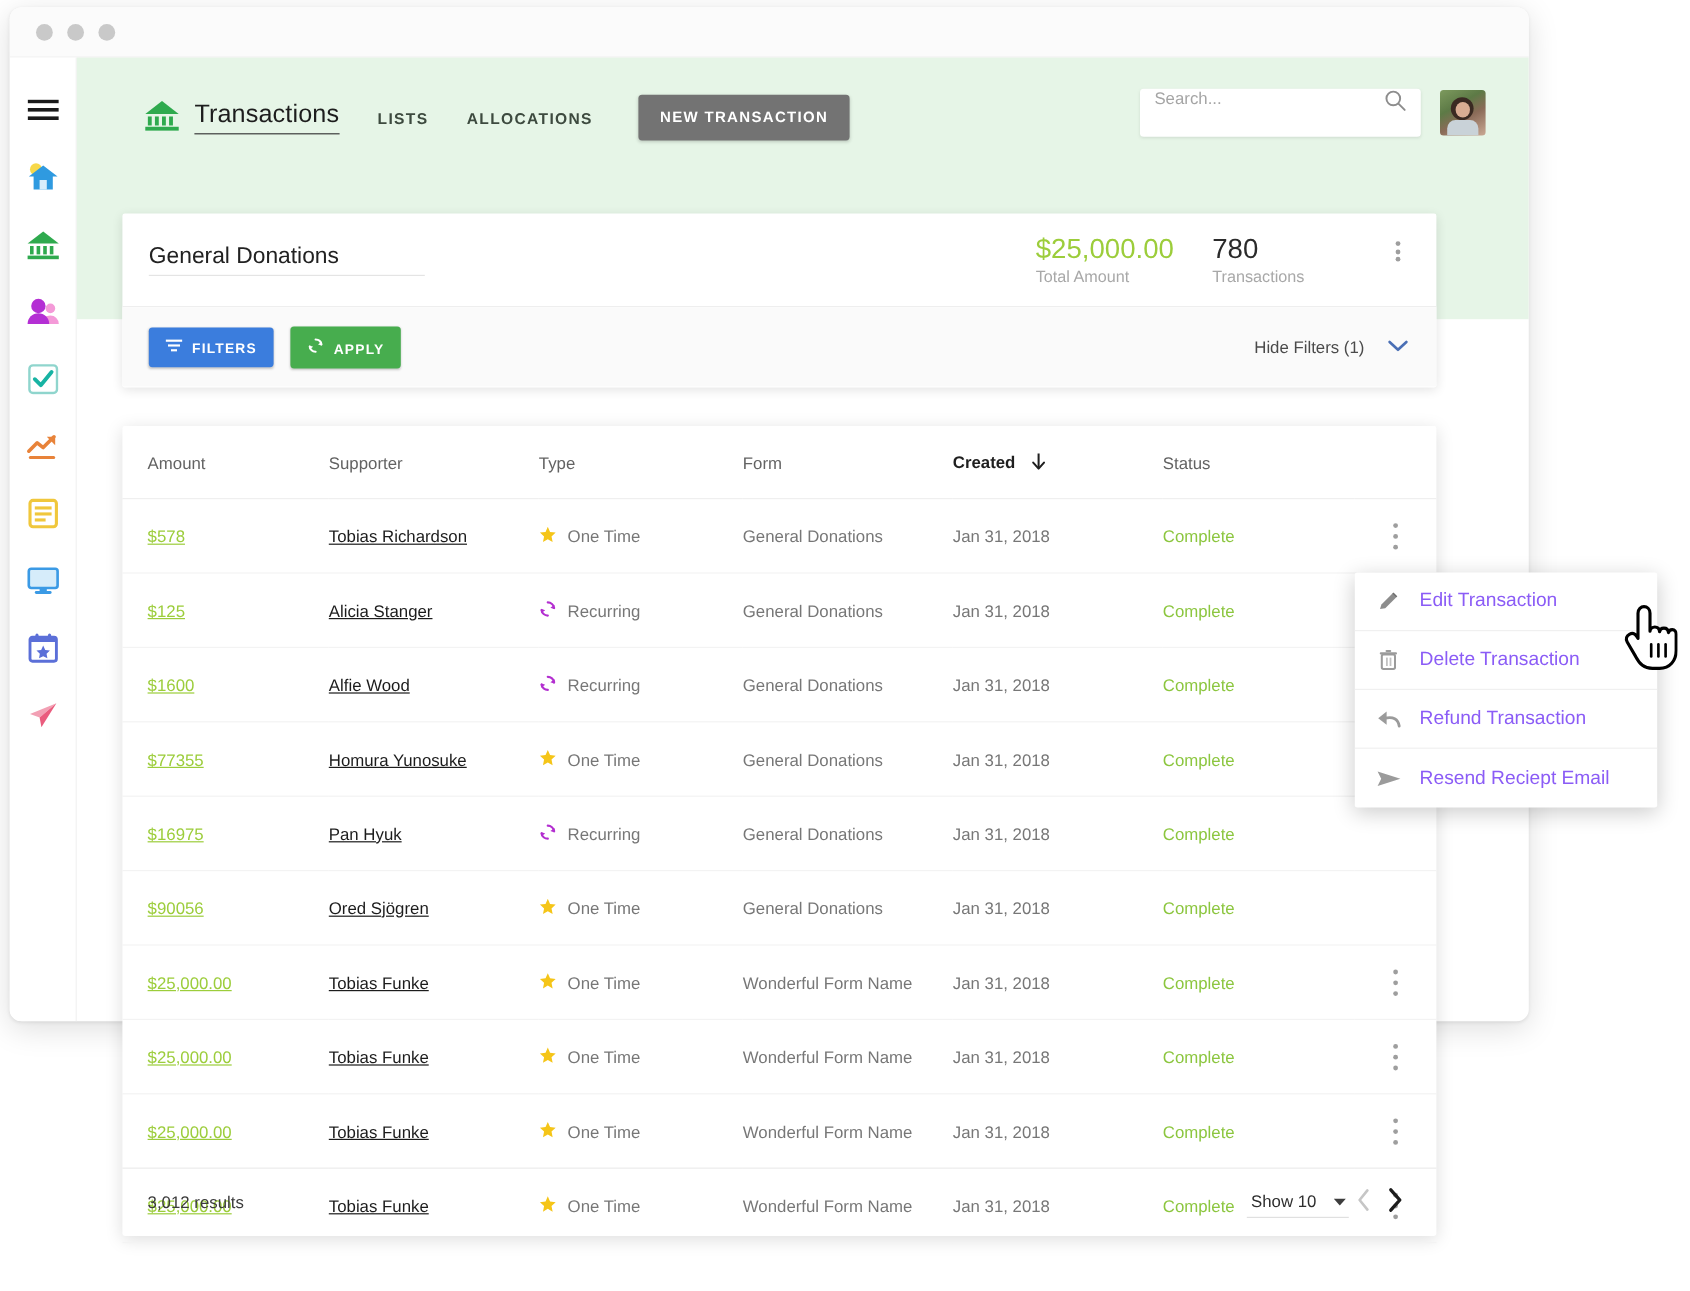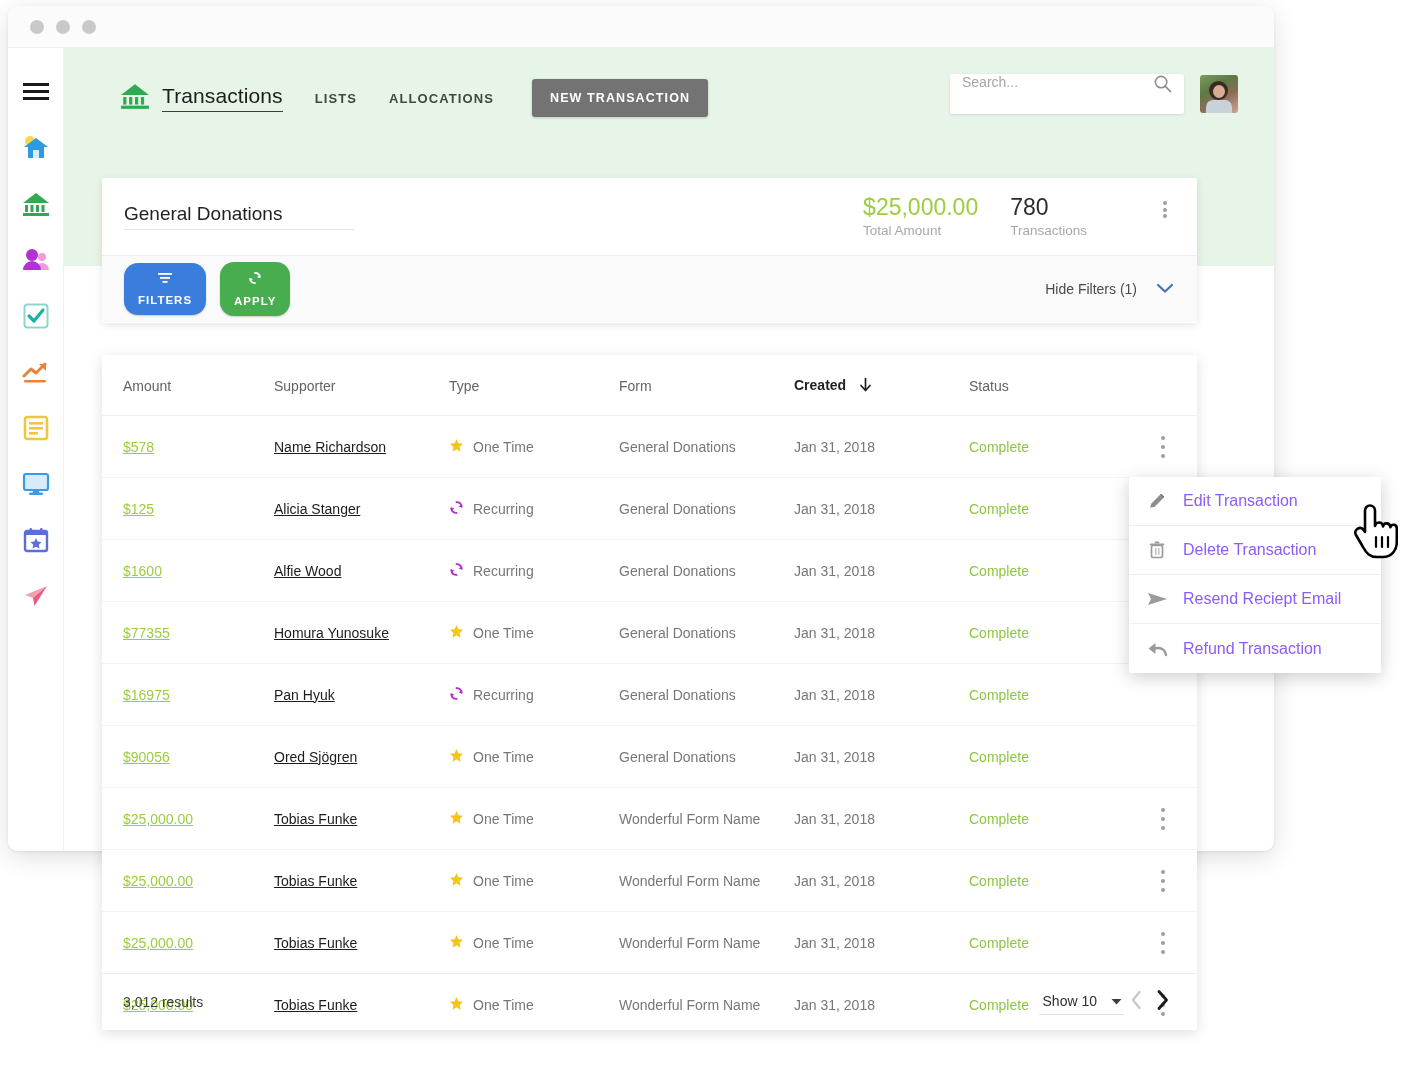--- a/index.html
+++ b/index.html
@@ -119,24 +119,24 @@
   #total-amount-value { color:#9ccd3b; }
   #tx-count-value { color:#2b2b2b; }
   #summary-kebab { margin-left:36px; padding:4px 8px; cursor:pointer; }
   .kebab-dot { width:4px; height:4px; border-radius:50%; background:#9e9e9e; margin:2.5px 0; }
 
   #filter-row {
     height:66px; display:flex; align-items:center; padding:0 22px;
     background:#fafafa;
   }
   .pill-btn {
-    display:inline-flex; align-items:center; gap:8px;
-    border:none; border-radius:14px; color:#fff; cursor:pointer;
+    display:inline-flex; align-items:flex-end; gap:8px;
+    border:none; border-radius:3px; color:#fff; cursor:pointer;
     font-size:11.5px; font-weight:bold; letter-spacing:1px;
-    padding:9px 14px; box-shadow:0 1px 2px rgba(0,0,0,0.2);flex-direction:column;
+    padding:9px 14px; box-shadow:0 1px 2px rgba(0,0,0,0.2);
   }
   #filters-btn { background:#3b7ddd; }
   #apply-btn   { background:#47ad4e; margin-left:14px; }
   #hide-filters {
     margin-left:auto; display:flex; align-items:center; gap:18px;
     font-size:14px; color:#4a4a4a; cursor:pointer;
   }
 
   
   #table-card {
@@ -453,21 +453,21 @@
               </svg>
             </span>
           </th>
           <th>Status</th>
           <th></th>
         </tr>
       </thead>
       <tbody id="table-body">
           <tr>
             <td><span class="amount-link">$578</span></td>
-            <td><span class="supporter-link">Name Richardson</span></td>
+            <td><span class="supporter-link">Tobias Richardson</span></td>
             <td>
               <span class="type-cell">
                 <span><svg width="15" height="15" viewBox="0 0 16 16">
                     <path d="M8 1 L10 5.6 L15 6.2 L11.3 9.6 L12.3 14.6 L8 12.1 L3.7 14.6 L4.7 9.6 L1 6.2 L6 5.6 Z" fill="#f5c518"></path>
                   </svg></span>
                 <span>One Time</span>
               </span>
             </td>
             <td>General Donations</td>
             <td>Jan 31, 2018</td>
@@ -735,35 +735,35 @@
           <rect x="7.6" y="1.6" width="4.8" height="1.8" rx="0.9" fill="#9b9b9b"></rect>
           <rect x="8" y="8" width="1.5" height="7" fill="#c2c2c2"></rect>
           <rect x="11" y="8" width="1.5" height="7" fill="#c2c2c2"></rect>
         </svg>
       </span>
       <span>Delete Transaction</span>
     </div>
 
     <div class="ctx-item">
       <span class="ctx-icon">
-        <svg width="21" height="16" viewBox="0 0 21 16">
-          <path d="M1 2 L20 8 L1 14 L4 8 Z" fill="#9b9b9b"></path>
-        </svg>
-      </span>
-      <span>Resend Reciept Email</span>
-    </div>
-
-    <div class="ctx-item">
-      <span class="ctx-icon">
         <svg width="21" height="18" viewBox="0 0 21 18">
           <path d="M8.5 3 L1.5 8.5 L8.5 14 Z" fill="#9b9b9b"></path>
           <path d="M7 8.5 C14 7 18 9 19 15" fill="none" stroke="#9b9b9b" stroke-width="2.4" stroke-linecap="round"></path>
         </svg>
       </span>
       <span>Refund Transaction</span>
+    </div>
+
+    <div class="ctx-item">
+      <span class="ctx-icon">
+        <svg width="21" height="16" viewBox="0 0 21 16">
+          <path d="M1 2 L20 8 L1 14 L4 8 Z" fill="#9b9b9b"></path>
+        </svg>
+      </span>
+      <span>Resend Reciept Email</span>
     </div>
 
   </div>
 
   <div id="cursor">
     <svg width="46" height="58" viewBox="0 0 46 58">
       <path d="M13 26 L13 9 C13 5.5 15.5 3.5 18 3.5 C20.5 3.5 23 5.5 23 9 L23 24
                C23 24 23.5 20.5 27 20.5 C29.6 20.5 30.8 22.4 31 24.5
                C31.2 22.8 32.4 21.4 34.6 21.4 C36.9 21.4 38.2 23.2 38.4 25.2
                C38.7 23.8 39.9 22.7 41.6 22.7 C43.6 22.7 44.8 24.4 44.8 26.6

